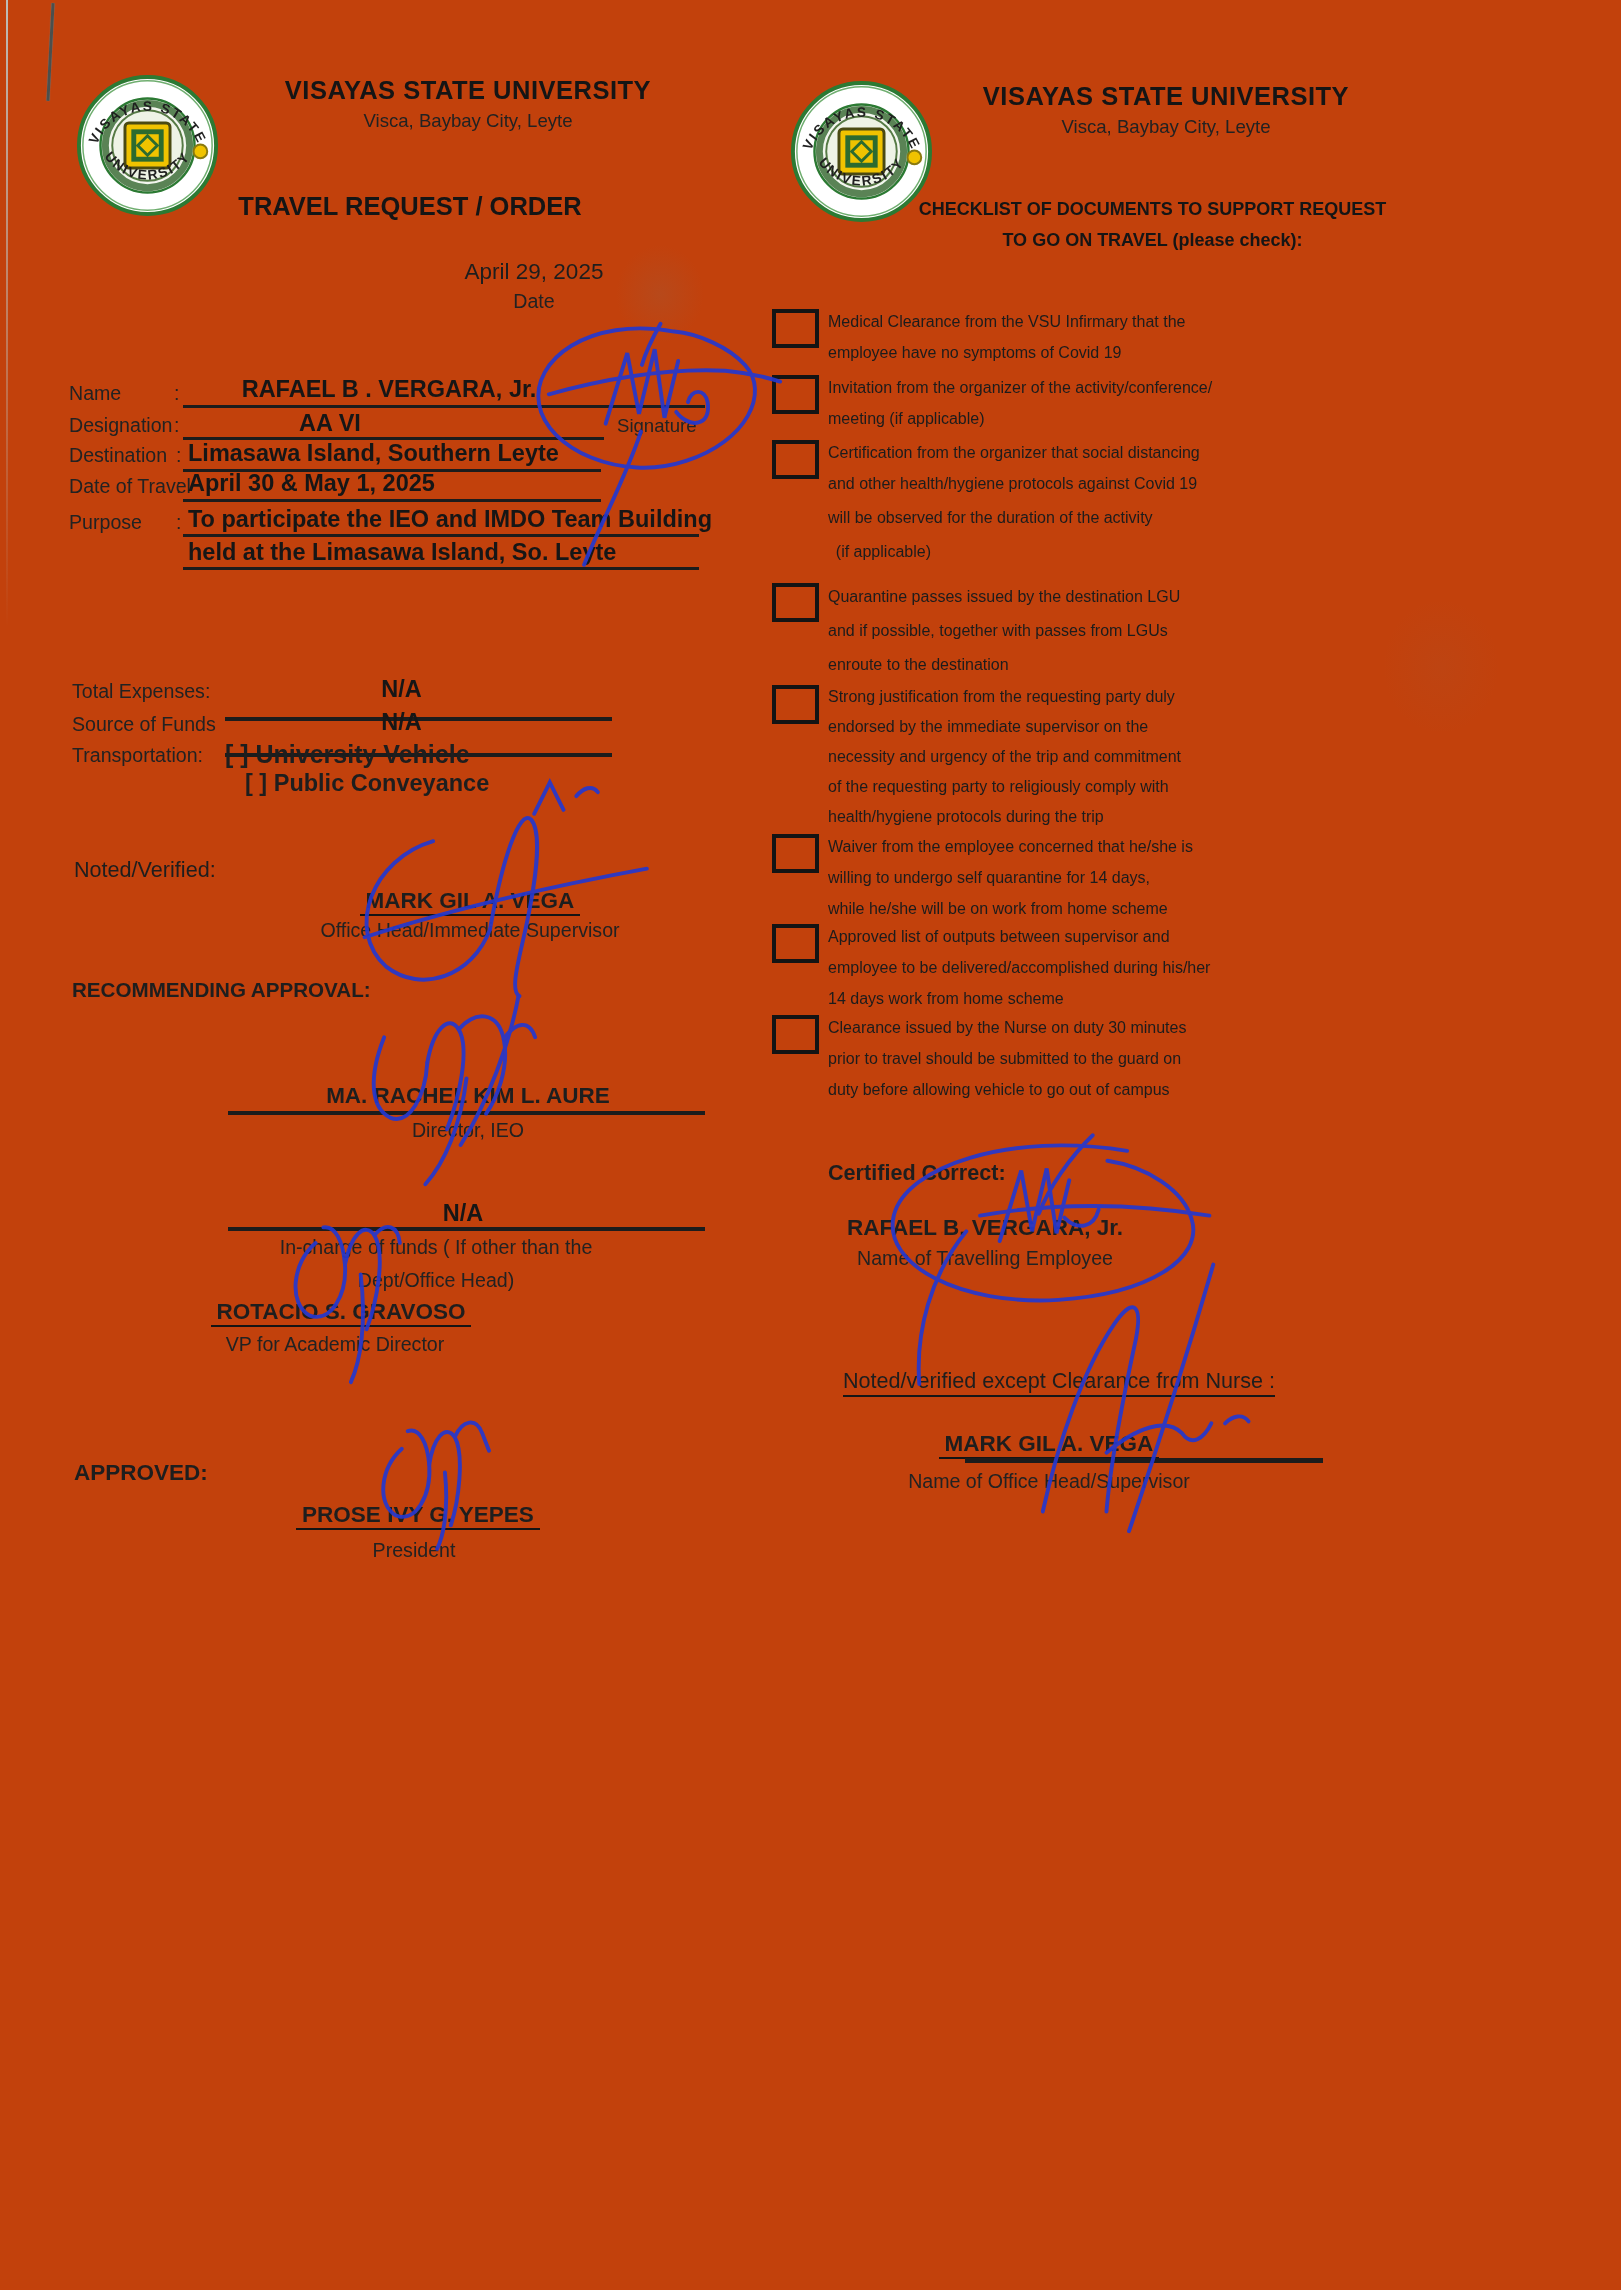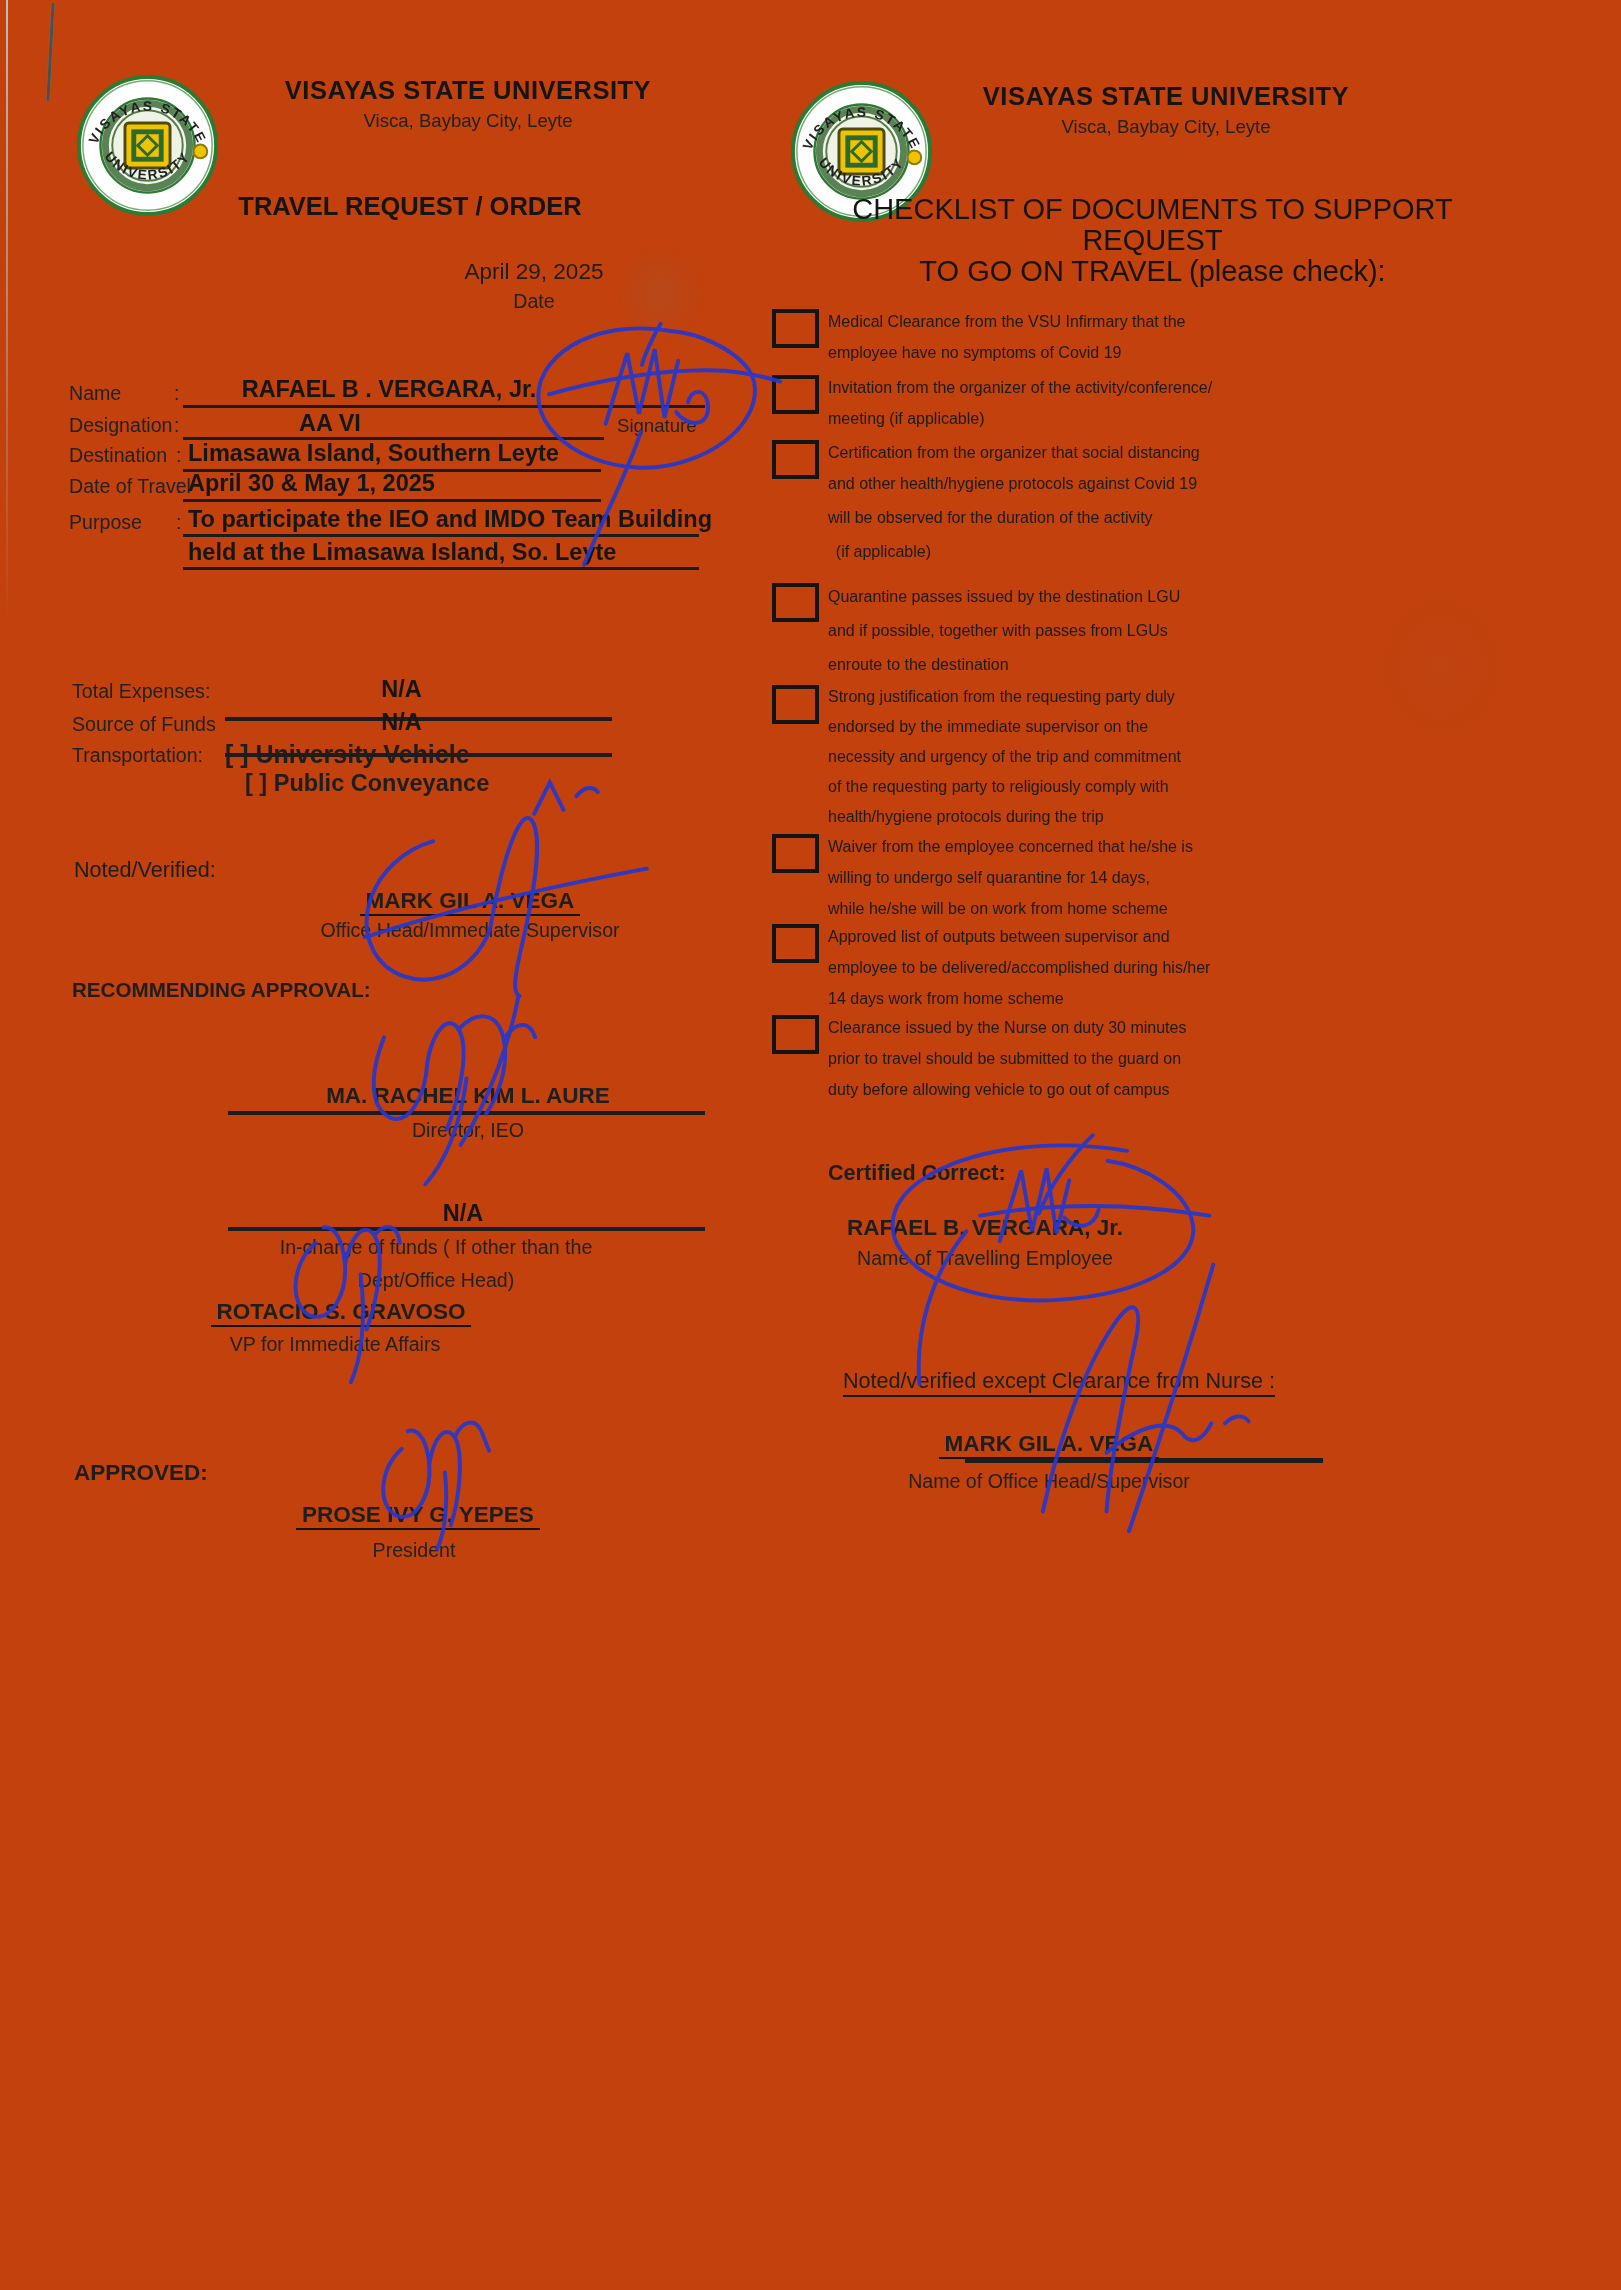--- a/index.html
+++ b/index.html
@@ -6,21 +6,21 @@
   .page{
     position:relative;width:1621px;height:2291px;margin:0 auto;
     background:#c2410c;overflow:hidden;
     font-family:"Liberation Sans",sans-serif;color:#1e1e1e;
   }
   .abs{position:absolute;}
   .ctr{text-align:center;}
   .uni{font-size:25.5px;font-weight:bold;letter-spacing:0.5px;color:#151515;}
   .addr{font-size:18.6px;color:#222;}
   .doc-title{font-size:25.5px;font-weight:bold;color:#151515;}
-  .chk-title{font-size:29px;font-weight:normal;color:#151515;line-height:31px;}
+  .chk-title{font-size:18px;font-weight:bold;color:#151515;line-height:31px;}
   .lbl{font-size:19.6px;color:#222;}
   .colon{font-size:19.6px;color:#222;}
   .val{font-size:23.5px;font-weight:bold;color:#161616;}
   .cap{font-size:19.6px;color:#222;}
   .hline{position:absolute;background:#1c1c1c;height:2.9px;}
   .name-u{border-bottom:2.9px solid #141414;padding:0 5.9px 1px 5.9px;}
   .chk-item{position:absolute;left:772px;width:637px;}
   .chk-box{position:absolute;left:0;top:2.9px;width:39px;height:31px;border:4.9px solid #141414;background:transparent;}
   .chk-text{margin-left:56px;font-size:16px;color:#1c1c1c;line-height:31px;padding-top:0;}
   .lh35 .chk-text{line-height:34px;}
@@ -128,21 +128,21 @@
   <div class="abs cap ctr" style="left:228px;top:1119px;width:480px;">Director, IEO</div>
 
   <div class="abs val ctr" style="left:228px;top:1200px;width:470px;">N/A</div>
   <div class="hline" style="left:228px;top:1227px;width:477px;height:3.9px;"></div>
   <div class="abs cap ctr" style="left:181px;top:1236px;width:510px;">In-charge of  funds ( If other than the</div>
   <div class="abs cap ctr" style="left:181px;top:1269px;width:510px;">Dept/Office Head)</div>
 
   <div class="abs ctr" style="left:145px;top:1299px;width:392px;">
     <span class="name-u" style="font-size:22.5px;font-weight:bold;">ROTACIO S. GRAVOSO</span>
   </div>
-  <div class="abs cap ctr" style="left:139px;top:1333px;width:392px;">VP for Immediate Affairs</div>
+  <div class="abs cap ctr" style="left:139px;top:1333px;width:392px;">VP for Academic Director</div>
 
   <div class="abs" style="left:74px;top:1460px;font-size:22.5px;font-weight:bold;">APPROVED:</div>
   <div class="abs ctr" style="left:222px;top:1502px;width:392px;">
     <span class="name-u" style="font-size:22.5px;font-weight:bold;">PROSE IVY G. YEPES</span>
   </div>
   <div class="abs cap ctr" style="left:218px;top:1539px;width:392px;">President</div>
 
   <div class="abs uni ctr" style="left:921px;top:82px;width:490px;">VISAYAS STATE UNIVERSITY</div>
   <div class="abs addr ctr" style="left:921px;top:116px;width:490px;">Visca, Baybay City, Leyte</div>
   <div class="abs chk-title ctr" style="left:829px;top:194px;width:647px;">

